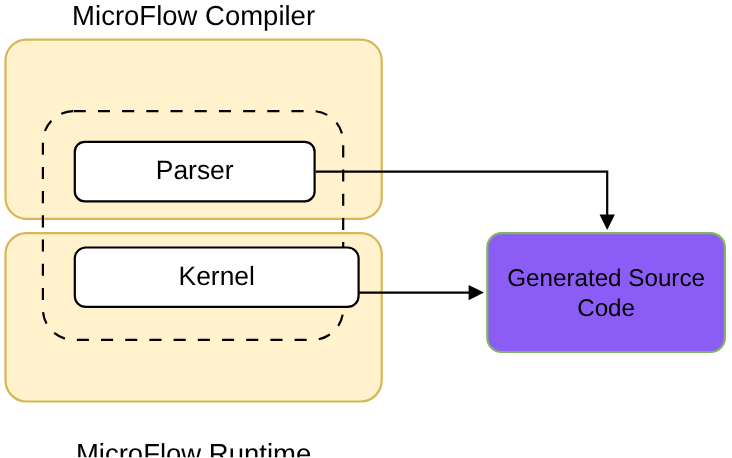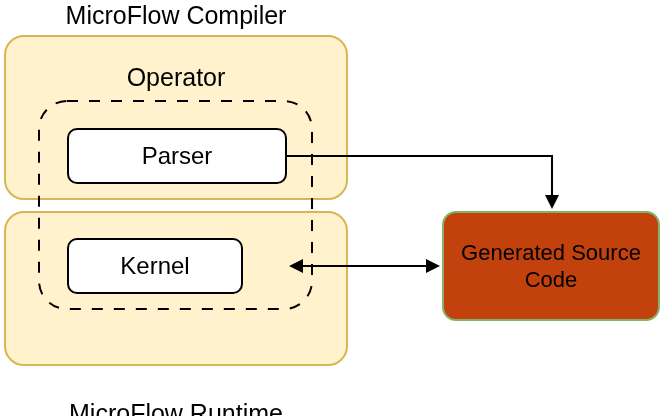--- a/index.html
+++ b/index.html
@@ -51,28 +51,28 @@
   .node {
     background: #ffffff;
     border: 2px solid #000000;
     border-radius: 10px;
     display: flex;
     align-items: center;
     justify-content: center;
     font-size: 24px;
   }
   .node-parser { left: 67px; top: 128px; width: 220px; height: 56px; justify-content: center; }
-  .node-kernel { left: 67px; top: 238px; width: 176px; height: 56px; }
+  .node-kernel { left: 67px; top: 224px; width: 260px; height: 56px; border-radius: 11px; }
 
   .node-generated {
     left: 442px;
     top: 211px;
     width: 218px;
     height: 110px;
-    background: #c2410c;
+    background: #8b5cf6;
     border: 2px solid #82B366;
     border-radius: 14px;
     display: flex;
     align-items: center;
     justify-content: center;
     font-size: 22px;
     line-height: 1.25;
     text-align: center;
   }
   .node-generated .wrap-label {
@@ -94,21 +94,20 @@
 <div class="canvas">
 
   <div class="abs group-title title-top">MicroFlow Compiler</div>
 
   <div class="abs group-box group-compiler"></div>
 
   <div class="abs group-box group-runtime"></div>
 
   <div class="abs group-title title-bottom">MicroFlow Runtime</div>
 
-  <div class="abs label-operator">Operator</div>
 
   <svg class="abs connector-layer" width="665" height="416" viewBox="0 0 665 416">
     <rect x="39" y="101" width="273" height="208" rx="28" ry="28" fill="none" stroke="#000000" stroke-width="2" stroke-dasharray="11 11"></rect>
 
     <g>
       <path d="M287 156 H552 V196" fill="none" stroke="#000000" stroke-width="2"></path>
       <polygon points="552,209 545,195 559,195" fill="#000000"></polygon>
     </g>
 
     <g>

